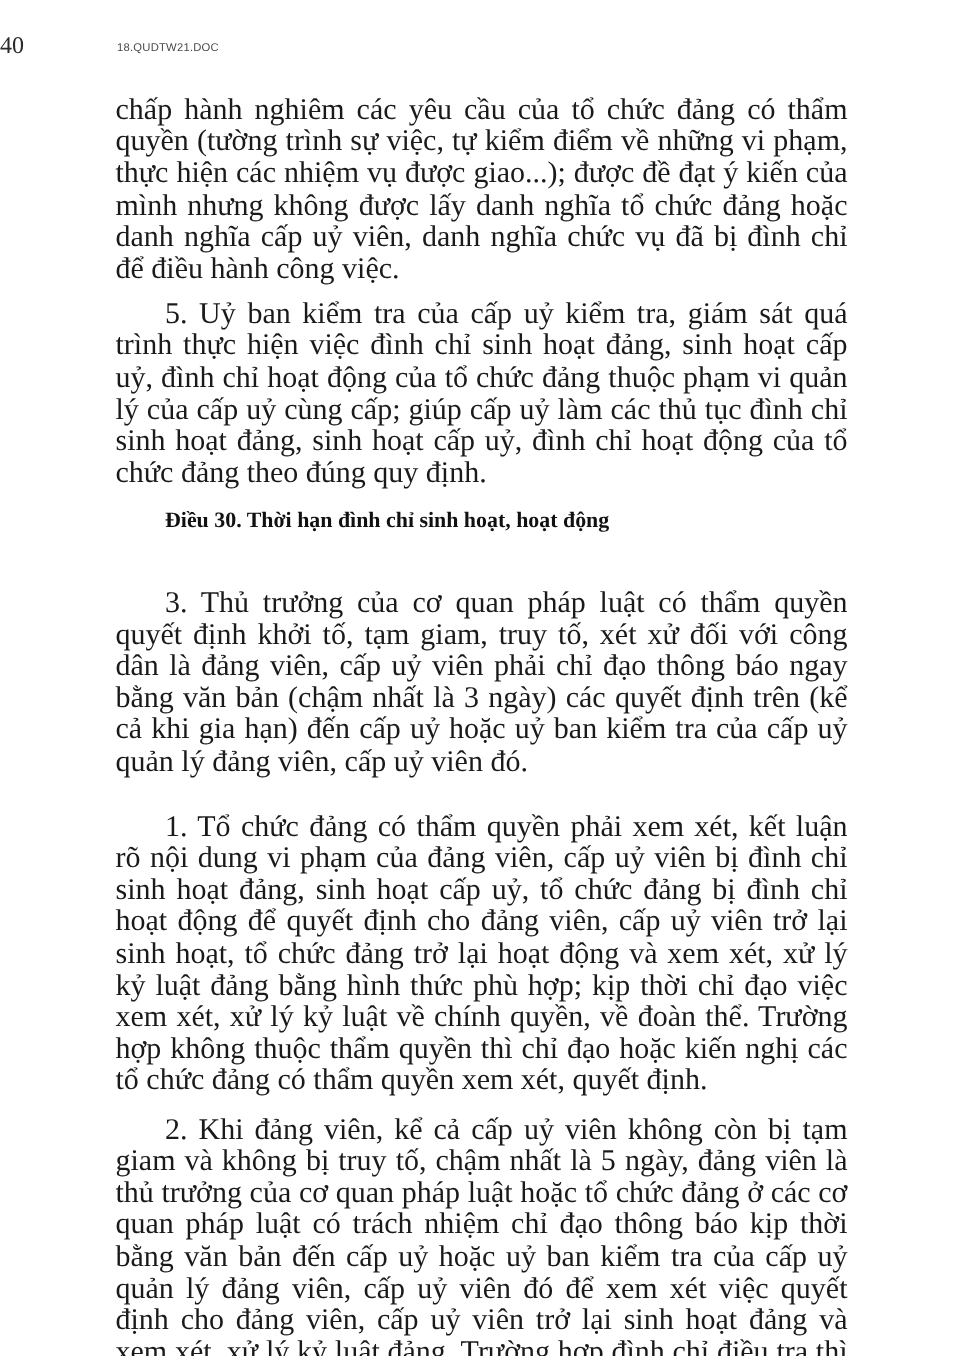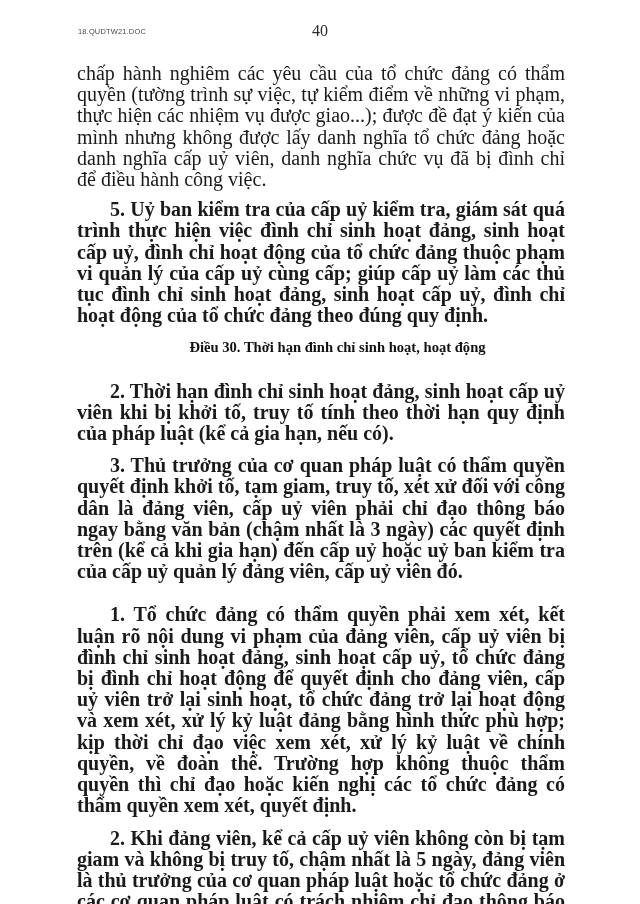--- a/index.html
+++ b/index.html
@@ -37,21 +37,21 @@
     font-size: 7.5px;
     letter-spacing: 0.15px;
     color: #4a4a4a;
     white-space: nowrap;
   }
   .page-number {
     position: absolute;
     left: 0;
     top: 0;
     width: 640px;
-    text-align: center;
+    text-align: left;
     font-family: "Liberation Serif", "DejaVu Serif", serif;
     font-size: 16px;
     color: #2b2b2b;
   }
   
   .doc-body {
     position: absolute;
     top: 63px;
     left: 77px;
     width: 488px;
@@ -60,28 +60,27 @@
     margin: 0 0 0 0;
     font-size: 20px;
     line-height: 21.2px;
     text-align: justify;
     text-justify: inter-word;
     color: #1a1a1a;
     hyphens: none;
   }
   p.para.indent {
     text-indent: 33px;
-    font-weight: bold;
   }
   p.heading {
     margin: 0;
     font-size: 14.6px;
     line-height: 21.2px;
     font-weight: bold;
-    text-align: center;
+    text-align: left;
     text-indent: 33px;
     color: #111111;
   }
   .gap-sm { height: 9px; }
   .gap-md { height: 11px; }
 </style>
 </head>
 <body>
 
 <div class="page">
@@ -101,21 +100,20 @@
 
     <div class="gap-md"></div>
 
     <p class="heading">Điều 30. Thời hạn đình chỉ sinh hoạt, hoạt động</p>
 
     <div class="gap-md"></div>
 
 
     <div class="gap-md"></div>
 
-    <p class="para indent">2. Thời hạn đình chỉ sinh hoạt đảng, sinh hoạt cấp uỷ viên khi bị khởi tố, truy tố tính theo thời hạn quy định của pháp luật (kể cả gia hạn, nếu có).</p>
 
     <div class="gap-md"></div>
 
     <p class="para indent">3. Thủ trưởng của cơ quan pháp luật có thẩm quyền quyết định khởi tố, tạm giam, truy tố, xét xử đối với công dân là đảng viên, cấp uỷ viên phải chỉ đạo thông báo ngay bằng văn bản (chậm nhất là 3 ngày) các quyết định trên (kể cả khi gia hạn) đến cấp uỷ hoặc uỷ ban kiểm tra của cấp uỷ quản lý đảng viên, cấp uỷ viên đó.</p>
 
     <div class="gap-md"></div>
 
 
     <div class="gap-md"></div>
 

